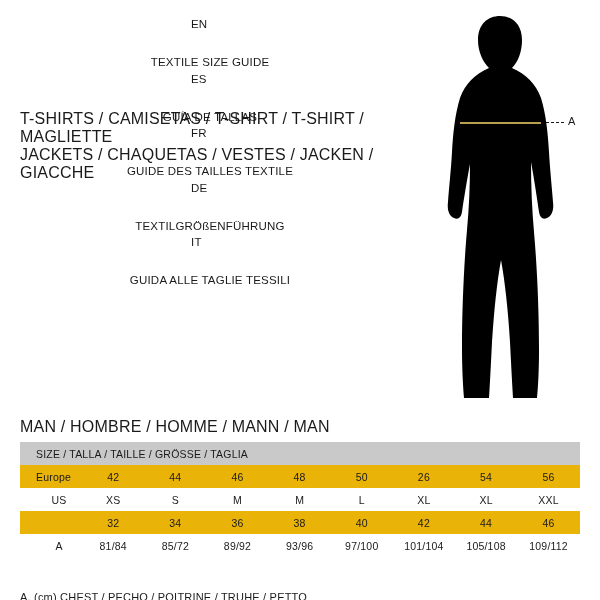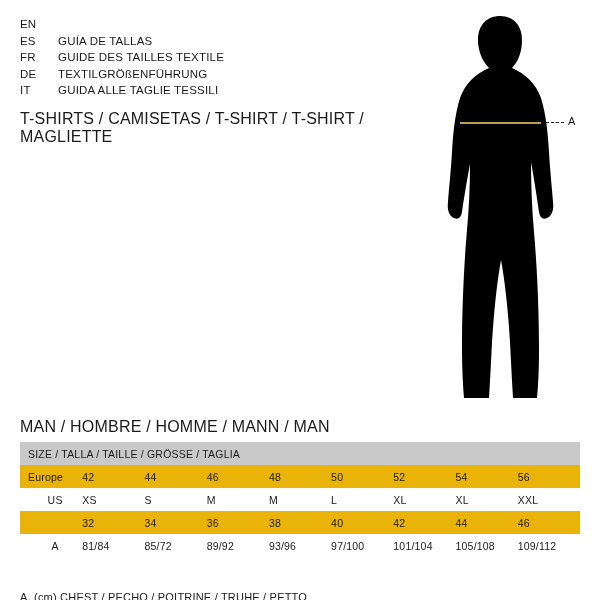--- a/index.html
+++ b/index.html
@@ -29,20 +29,21 @@
     top: 16px;
     width: 380px;
   }
   .lang-row {
     display: flex;
     align-items: center;
     font-size: 11.5px;
     line-height: 16.5px;
     letter-spacing: 0.2px;
     color: #1a1a1a;
+    flex-direction: column;
   }
   .lang-code {
     width: 38px;
     flex: 0 0 38px;
   }
   .lang-text {
     flex: 1 1 auto;
   }
 
   
@@ -108,25 +109,25 @@
     table-layout: fixed;
   }
   table.size-table td {
     padding: 3px 0 3px 0;
     height: 17px;
     color: #1a1a1a;
     vertical-align: middle;
   }
   table.size-table td.label-col {
     width: 82px;
-    padding-left: 8px;
+    padding-left: 16px;
   }
   table.size-table td.val {
     width: 68px;
-    text-align: left;
+    text-align: center;
     margin-left: 26px;
   }
   tr.row-header td {
     background: #c9c9c9;
   }
   tr.row-shaded td {
     background: #eab308;
   }
   tr.row-plain td {
     background: #ffffff;
@@ -144,20 +145,21 @@
   }
 </style>
 </head>
 <body>
 
 <div class="page">
 
   <div class="lang-block">
     <div class="lang-row">
       <span class="lang-code">EN</span>
+      <span class="lang-text">TEXTILE SIZE GUIDE</span>
     </div>
     <div class="lang-row">
       <span class="lang-code">ES</span>
       <span class="lang-text">GUÍA DE TALLAS</span>
     </div>
     <div class="lang-row">
       <span class="lang-code">FR</span>
       <span class="lang-text">GUIDE DES TAILLES TEXTILE</span>
     </div>
     <div class="lang-row">
@@ -165,20 +167,21 @@
       <span class="lang-text">TEXTILGRÖßENFÜHRUNG</span>
     </div>
     <div class="lang-row">
       <span class="lang-code">IT</span>
       <span class="lang-text">GUIDA ALLE TAGLIE TESSILI</span>
     </div>
   </div>
 
   <div class="cat-block">
     <div class="cat-line">T-SHIRTS / CAMISETAS / T-SHIRT / T-SHIRT / MAGLIETTE</div>
+    <div class="cat-line">JACKETS / CHAQUETAS / VESTES / JACKEN / GIACCHE</div>
   </div>
 
   <div class="figure-wrap">
     <svg width="200" height="400" viewBox="0 0 200 400">
       <path fill="#000000" d="
         M 78,30
         C 78,14 88,6 100,6
         C 112,6 122,14 122,30
         C 122,42 118,52 112,58
         C 126,64 136,74 141,88
@@ -221,21 +224,21 @@
         <tr class="row-header">
           <td class="label-col" colspan="9">SIZE / TALLA / TAILLE / GRÖSSE / TAGLIA</td>
         </tr>
         <tr class="row-shaded">
           <td class="label-col">Europe</td>
           <td class="val">42</td>
           <td class="val">44</td>
           <td class="val">46</td>
           <td class="val">48</td>
           <td class="val">50</td>
-          <td class="val">52</td>
+          <td class="val">26</td>
           <td class="val">54</td>
           <td class="val">56</td>
         </tr>
         <tr class="row-plain">
           <td class="label-col">US</td>
           <td class="val">XS</td>
           <td class="val">S</td>
           <td class="val">M</td>
           <td class="val">M</td>
           <td class="val">L</td>

